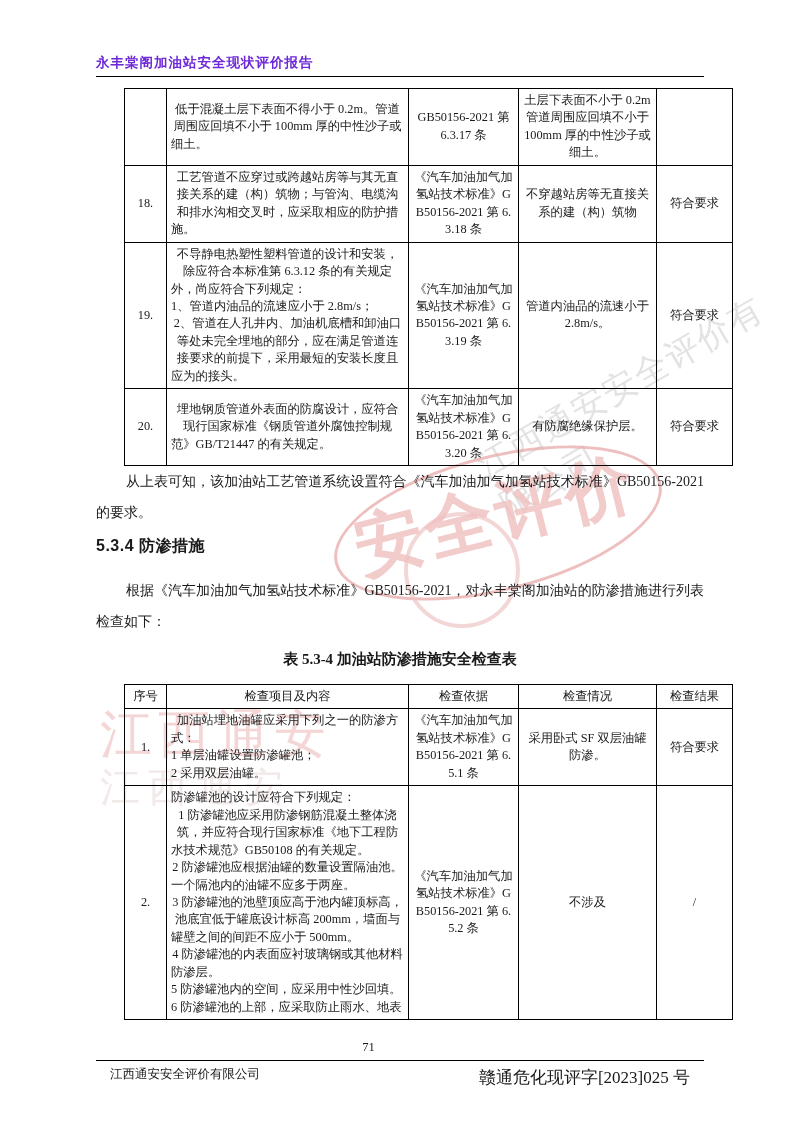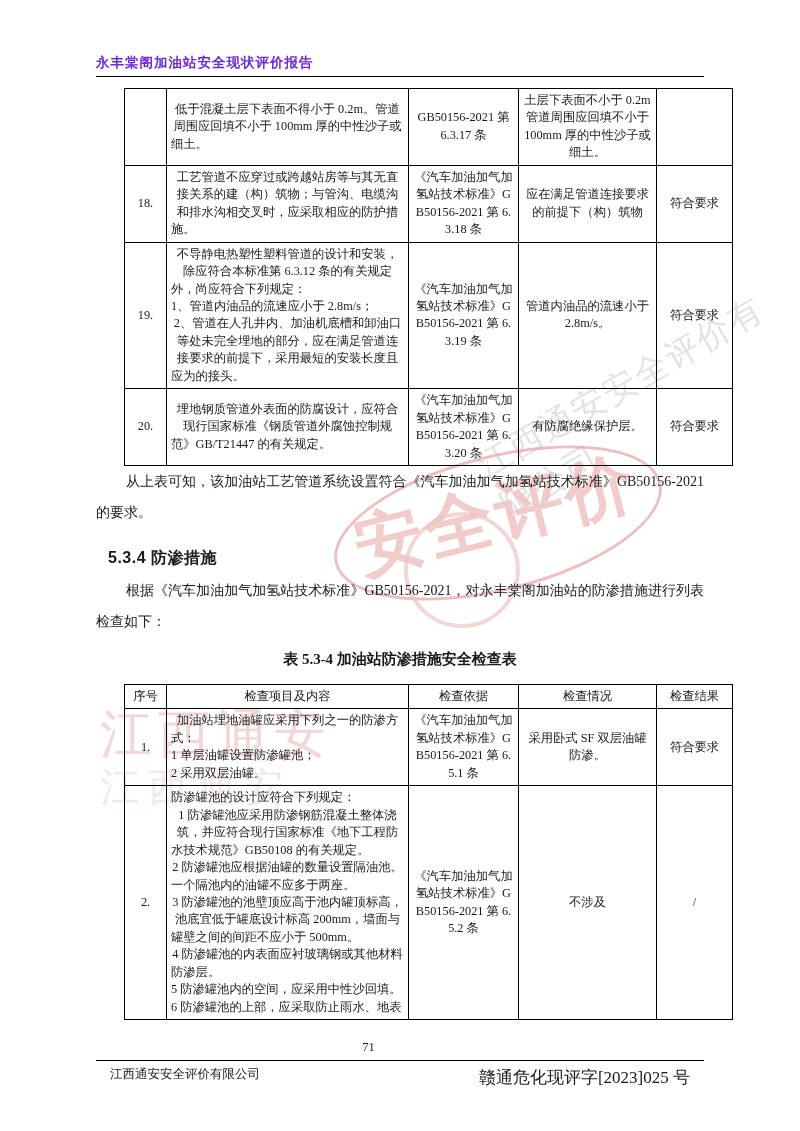--- a/index.html
+++ b/index.html
@@ -169,21 +169,21 @@
     text-align: justify;
     text-indent: 30px;
   }
   .p1 { top: 466px; }
   .p2 { top: 575px; }
 
   h3.sec-head {
     position: absolute;
     left: 96px;
     top: 536px;
-    margin: 12px;
+    margin: 0;
     font-size: 16px;
     font-family: "Liberation Sans", sans-serif;
     font-weight: bold;
     letter-spacing: .5px;
   }
 
   .tbl-caption {
     position: absolute;
     left: 96px;
     width: 608px;
@@ -221,21 +221,21 @@
         <td></td>
         <td class="cell-just">低于混凝土层下表面不得小于 0.2m。管道周围应回填不小于 100mm 厚的中性沙子或细土。</td>
         <td>GB50156-2021 第 6.3.17 条</td>
         <td>土层下表面不小于 0.2m 管道周围应回填不小于 100mm 厚的中性沙子或细土。</td>
         <td></td>
       </tr>
       <tr>
         <td>18.</td>
         <td class="cell-just">工艺管道不应穿过或跨越站房等与其无直接关系的建（构）筑物；与管沟、电缆沟和排水沟相交叉时，应采取相应的防护措施。</td>
         <td>《汽车加油加气加氢站技术标准》GB50156-2021 第 6.3.18 条</td>
-        <td>应在满足管道连接要求的前提下（构）筑物</td>
+        <td>不穿越站房等无直接关系的建（构）筑物</td>
         <td>符合要求</td>
       </tr>
       <tr>
         <td>19.</td>
         <td class="cell-just" style="white-space:pre-line">不导静电热塑性塑料管道的设计和安装，除应符合本标准第 6.3.12 条的有关规定外，尚应符合下列规定：
 1、管道内油品的流速应小于 2.8m/s；
 2、管道在人孔井内、加油机底槽和卸油口等处未完全埋地的部分，应在满足管道连接要求的前提下，采用最短的安装长度且应为的接头。</td>
         <td>《汽车加油加气加氢站技术标准》GB50156-2021 第 6.3.19 条</td>
         <td>管道内油品的流速小于 2.8m/s。</td>
         <td>符合要求</td>

